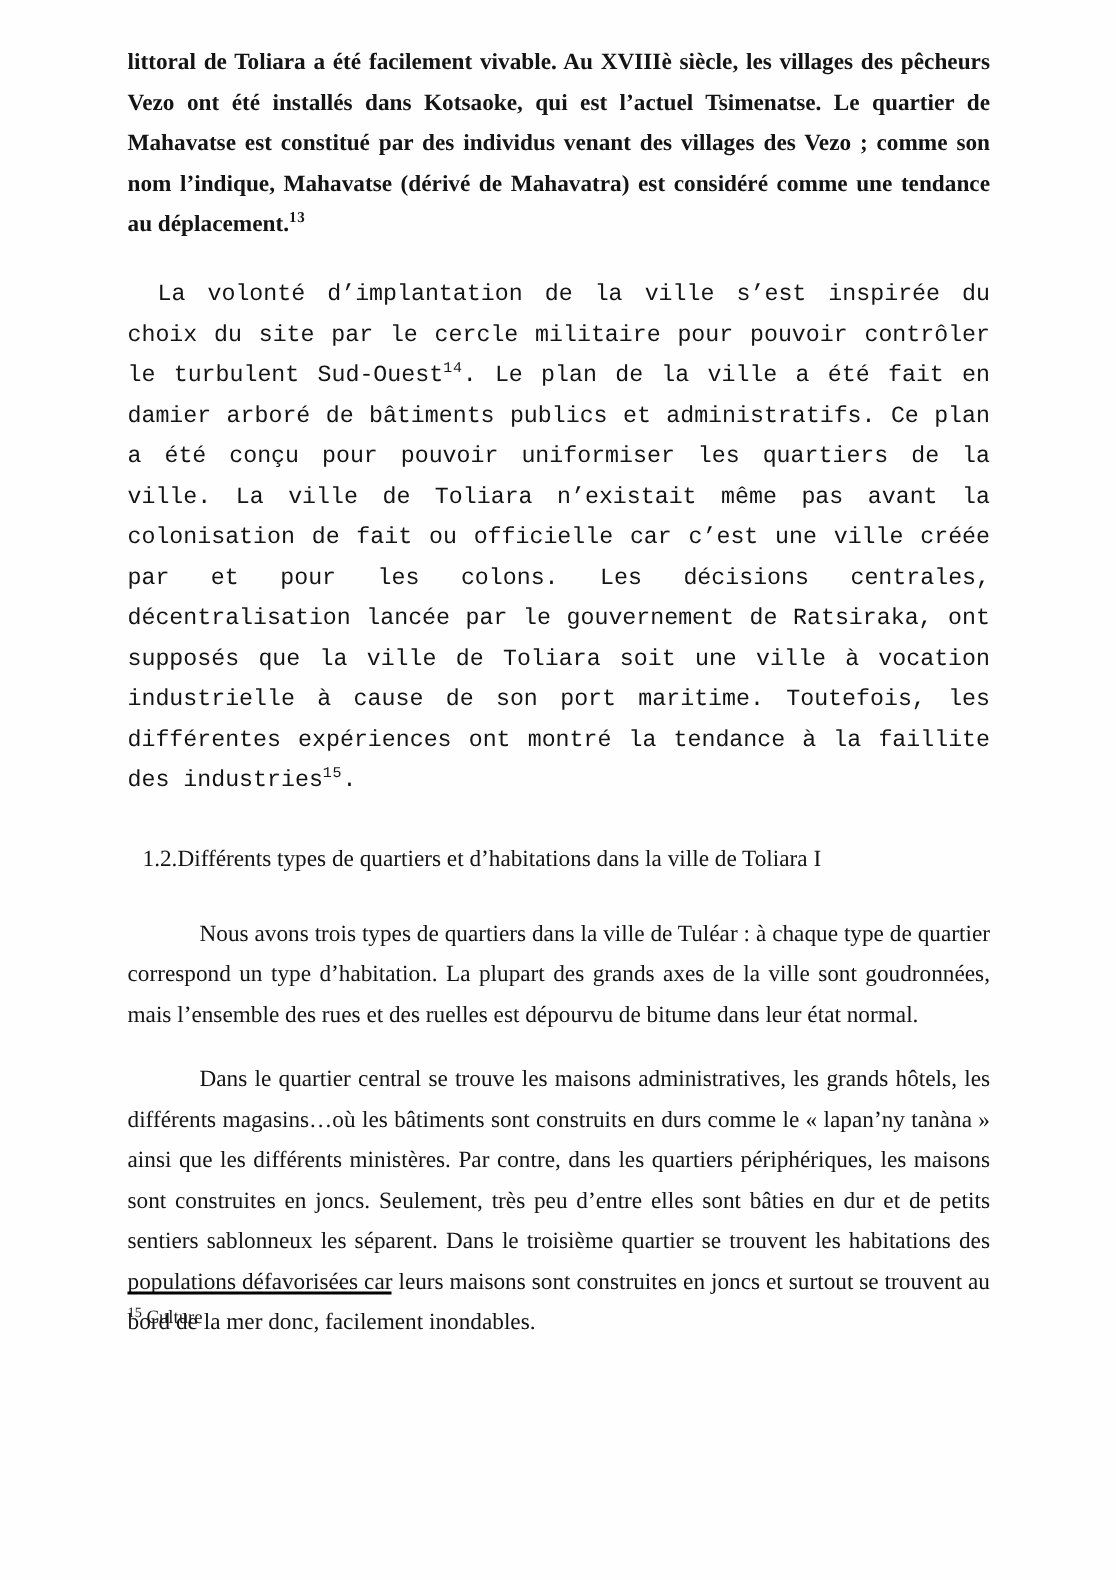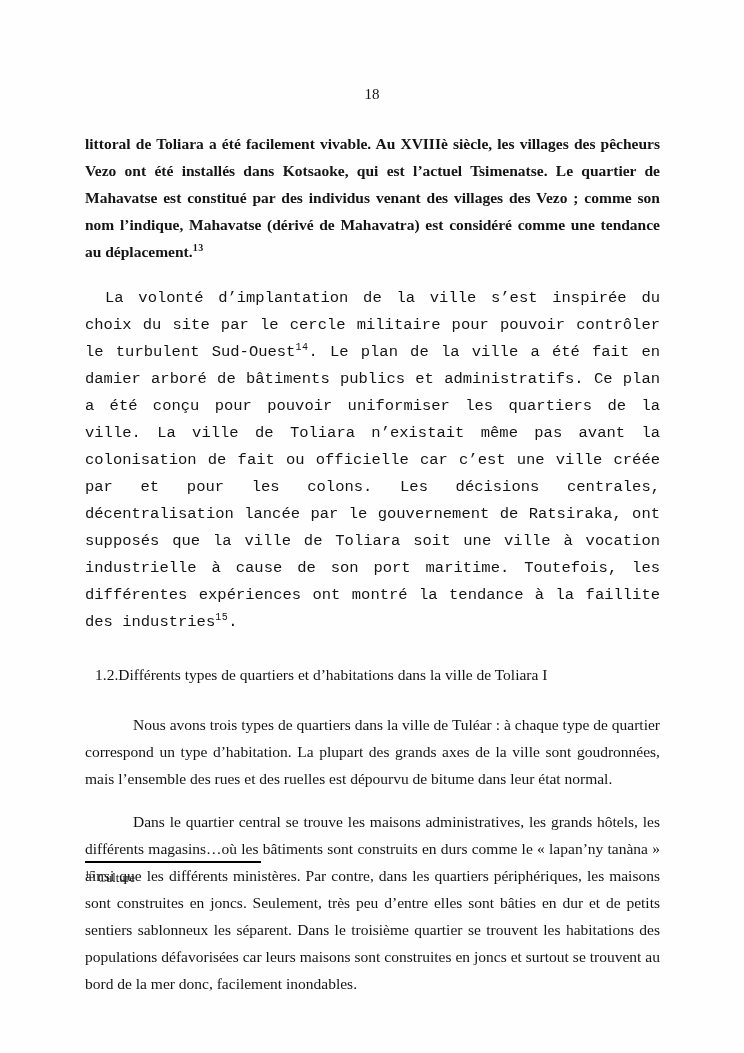--- a/index.html
+++ b/index.html
@@ -62,21 +62,20 @@
     font-size: 9.5px;
     line-height: 0;
     vertical-align: 4px;
   }
 </style>
 </head>
 <body>
 
 <div class="page">
 
-  <div class="page-number">18</div>
 
   <div class="content">
 
     <p class="para para-1"><span>littoral de Toliara a été facilement vivable. Au XVIIIè siècle, les villages des pêcheurs Vezo ont été installés dans Kotsaoke, qui est l’actuel Tsimenatse. Le quartier de Mahavatse est constitué par des individus venant des villages des Vezo ; comme son nom l’indique, Mahavatse (dérivé de Mahavatra) est considéré comme une tendance au déplacement.</span><sup class="fn-ref">13</sup></p>
 
     <p class="para para-2"><span>La volonté d’implantation de la ville s’est inspirée du choix du site par le cercle militaire pour pouvoir contrôler le turbulent Sud-Ouest</span><sup class="fn-ref">14</sup><span>. Le plan de la ville a été fait en damier arboré de bâtiments publics et administratifs. Ce plan a été conçu pour pouvoir uniformiser les quartiers de la ville. La ville de Toliara n’existait même pas avant la colonisation de fait ou officielle car c’est une ville créée par et pour les colons. Les décisions centrales, décentralisation lancée par le gouvernement de Ratsiraka, ont supposés que la ville de Toliara soit une ville à vocation industrielle à cause de son port maritime. Toutefois, les différentes expériences ont montré la tendance à la faillite des industries</span><sup class="fn-ref">15</sup><span>.</span></p>
 
     <h2 class="heading">1.2.Différents types de quartiers et d’habitations dans la ville de Toliara I</h2>
 
     <p class="para para-3">Nous avons trois types de quartiers dans la ville de Tuléar : à chaque type de quartier correspond un type d’habitation. La plupart des grands axes de la ville sont goudronnées, mais l’ensemble des rues et des ruelles est dépourvu de bitume dans leur état normal.</p>

